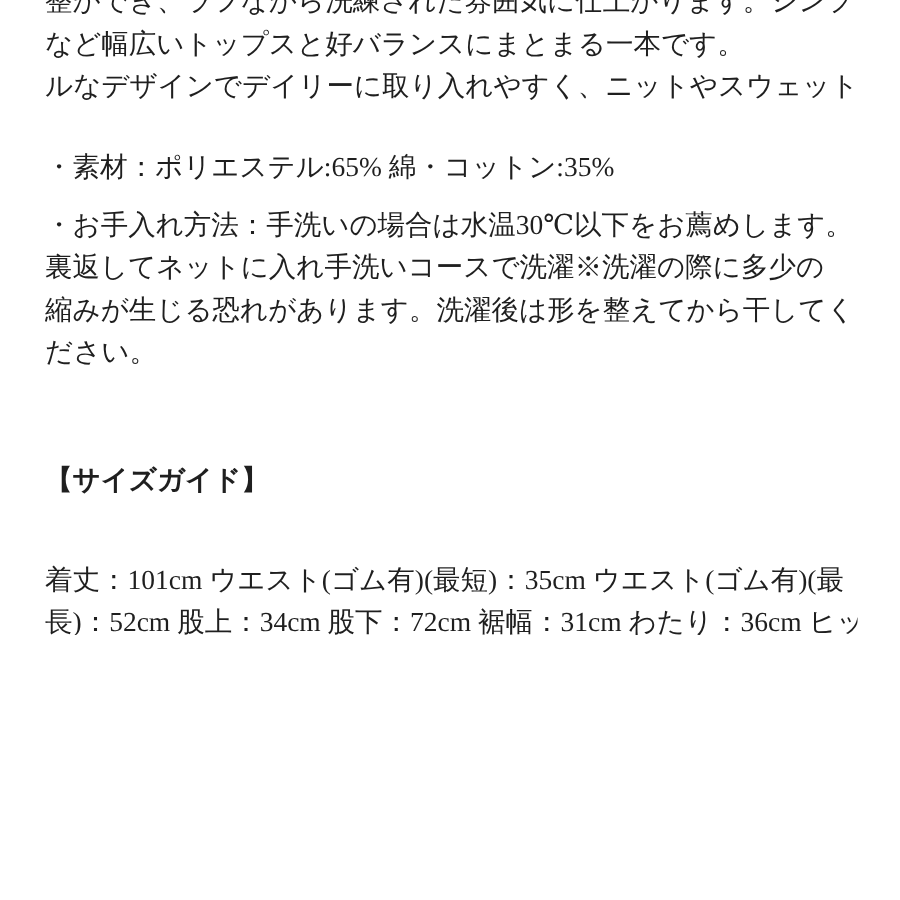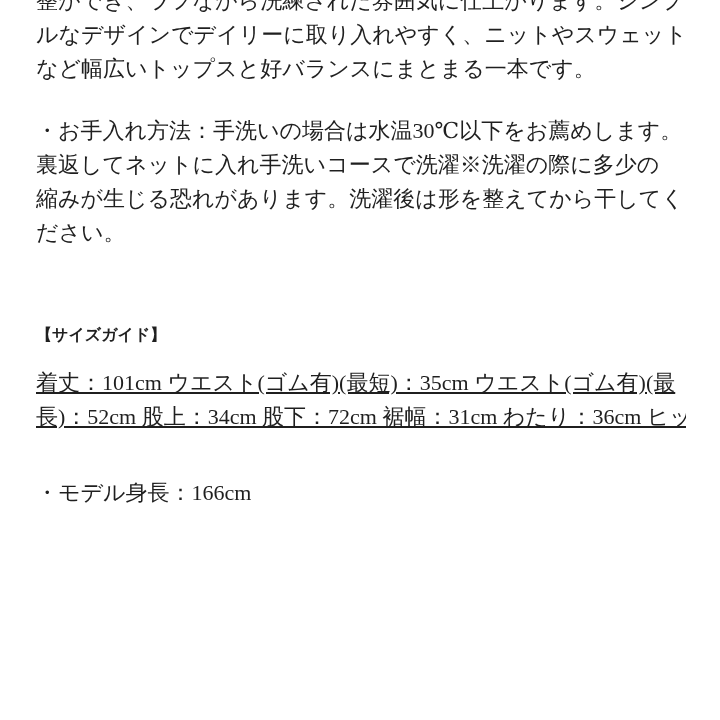--- a/index.html
+++ b/index.html
@@ -28,42 +28,43 @@
   .para{
     margin:0;
   }
   .line{
     white-space:nowrap;
     overflow:hidden;
   }
   .intro{ margin-top:-16px; }
   .material{ margin-top:31px; }
   .sheerness{ margin-top:28px; }
-  .care{ margin-top:28px; }
+  .care{ margin-top:12px; }
   .size-heading{
     margin:68px 0 0 0;
-    font-size:16px;
+    font-size:22px;
     font-weight:bold;
     line-height:34px;
     white-space:nowrap;
   }
-  .size-lines{ margin-top:14px;text-decoration:underline; }
+  .size-lines{ margin-top:46px; }
   .model-height{ margin-top:42px; white-space:nowrap; }
 </style>
 </head>
 <body>
 
 <main class="page">
 
   <section class="para intro">
     <div class="line">整ができ、ラフながら洗練された雰囲気に仕上がります。シンプ</div>
+    <div class="line">など幅広いトップスと好バランスにまとまる一本です。</div>
     <div class="line">ルなデザインでデイリーに取り入れやすく、ニットやスウェット</div>
-    <div class="line">など幅広いトップスと好バランスにまとまる一本です。</div>
   </section>
 
+  <p class="para material line">・素材：ポリエステル:65% 綿・コットン:35%</p>
 
 
   <section class="para care">
     <div class="line">・お手入れ方法：手洗いの場合は水温30℃以下をお薦めします。</div>
     <div class="line">裏返してネットに入れ手洗いコースで洗濯※洗濯の際に多少の</div>
     <div class="line">縮みが生じる恐れがあります。洗濯後は形を整えてから干してく</div>
     <div class="line">ださい。</div>
   </section>
 
   <h2 class="size-heading">【サイズガイド】</h2>

